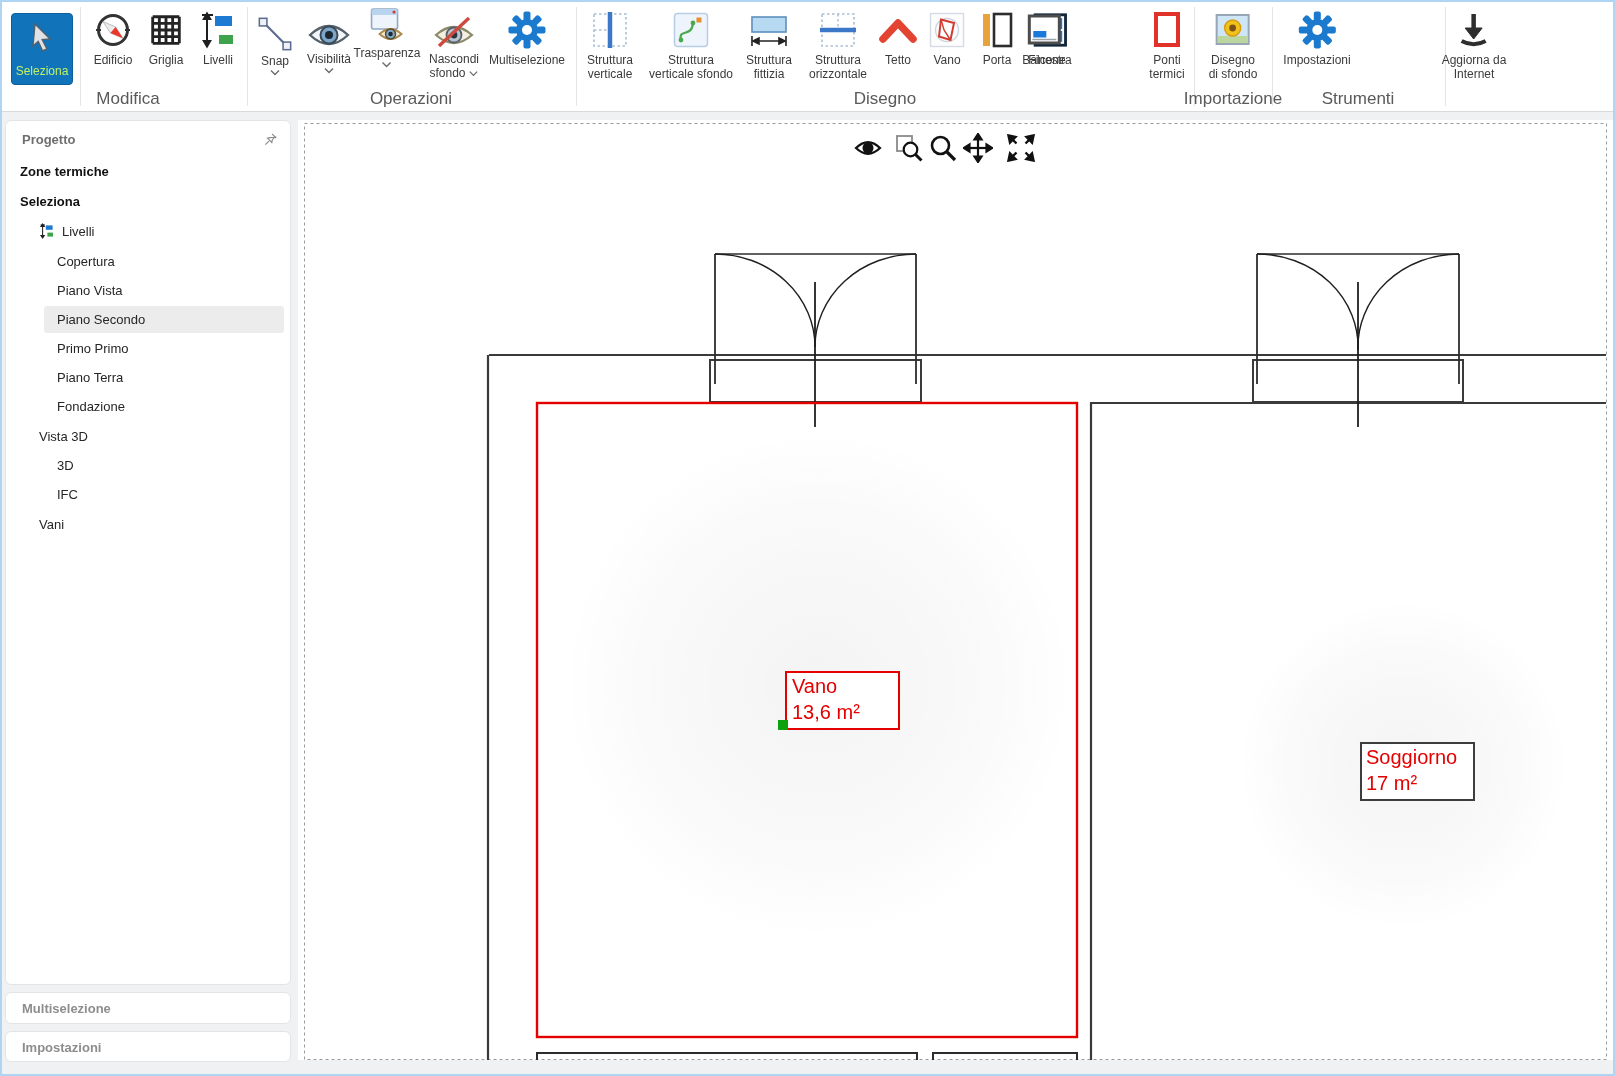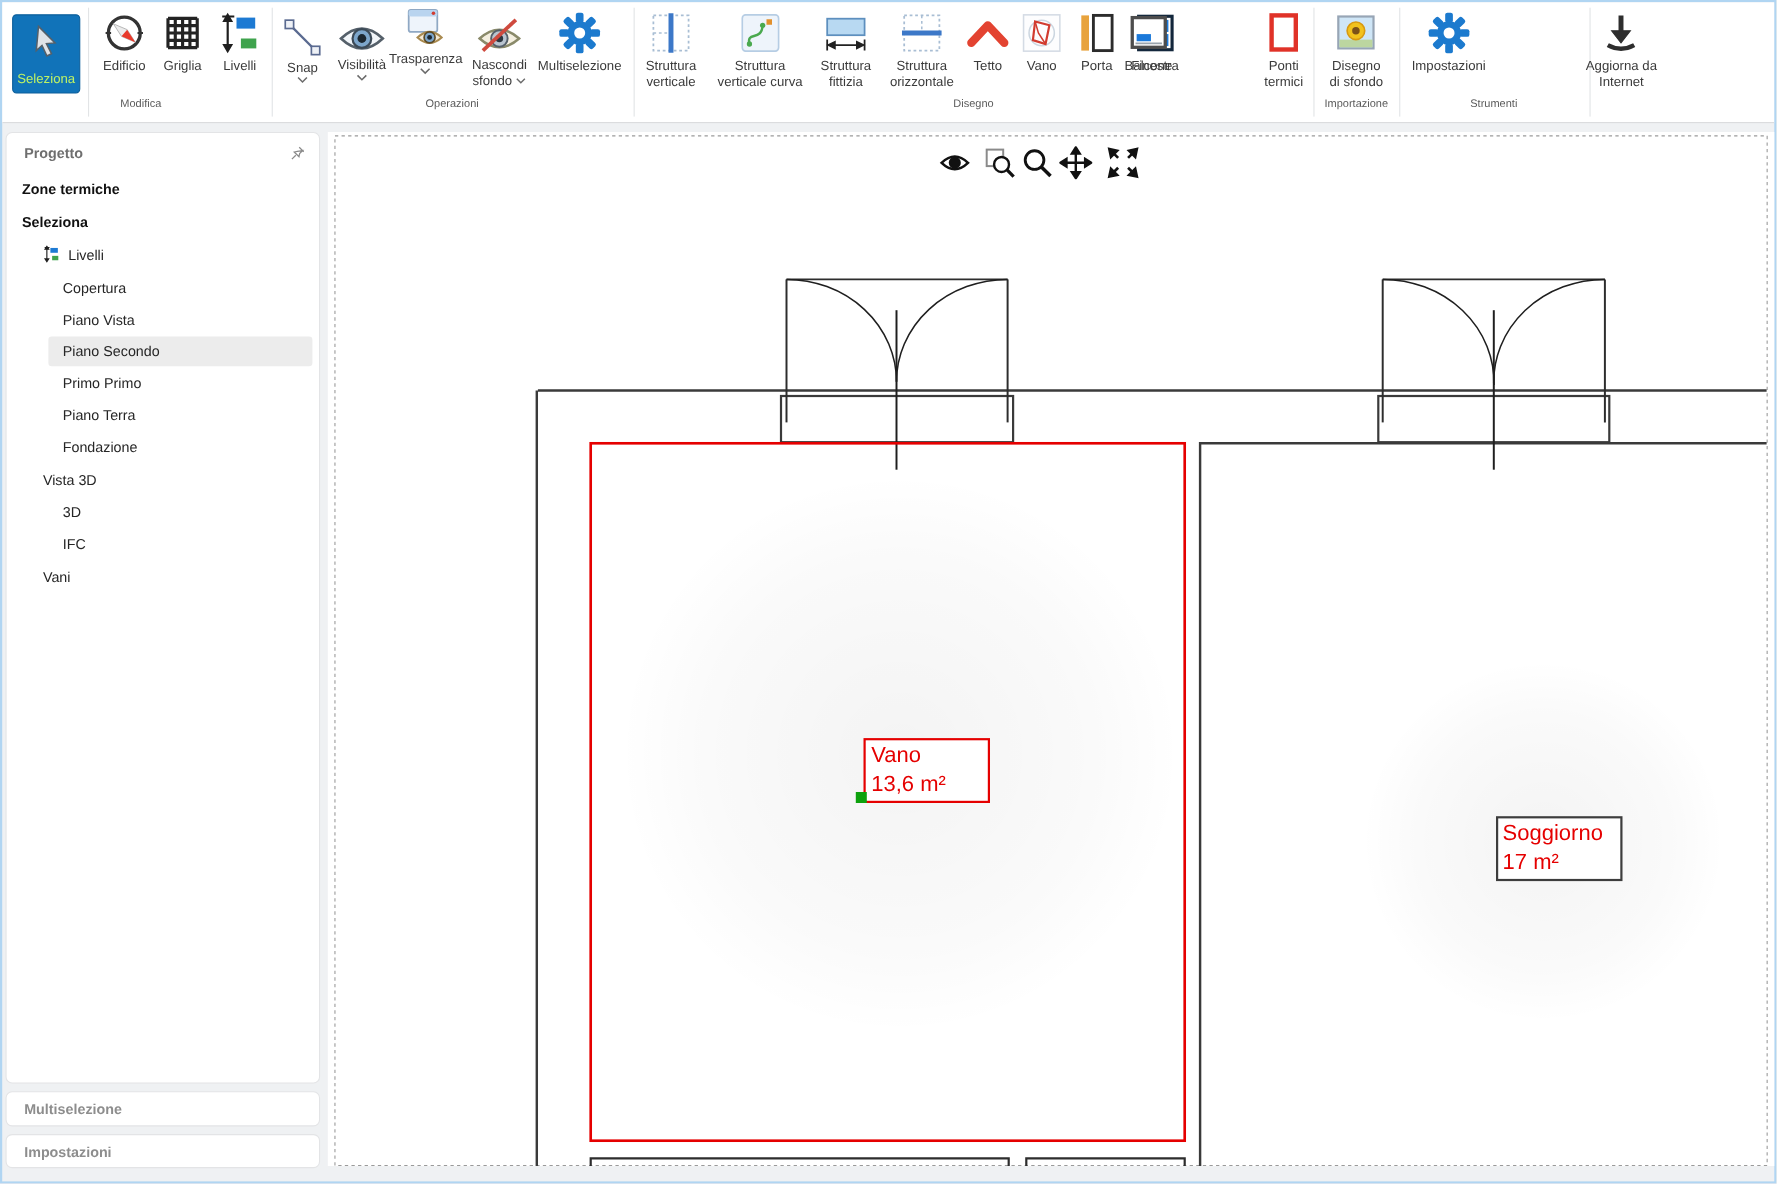--- a/index.html
+++ b/index.html
@@ -9,21 +9,21 @@
        font-family:"Liberation Sans", sans-serif;-webkit-font-smoothing:antialiased;}
   
   #ribbon{position:absolute;left:0;top:0;width:100%;height:110px;background:#ffffff;
           border-bottom:1px solid #d7d9db;}
   .vsep{position:absolute;top:5px;height:99px;width:1px;background:#e2e4e6;}
   .rbtn{position:absolute;top:5px;display:flex;flex-direction:column;align-items:center;
         transform:translateX(-50%);cursor:pointer;width:max-content;}
   .ricon{height:46px;display:flex;align-items:center;justify-content:center;}
   .rlabel{font-size:12px;line-height:14px;color:#3b3b3b;text-align:center;white-space:nowrap;}
   .rlabel-row{display:flex;align-items:center;gap:2px;}
-  .gcap{position:absolute;top:87px;transform:translateX(-50%);font-size:10px;color:#5a5a5a;white-space:nowrap;}
+  .gcap{position:absolute;top:87px;transform:translateX(-50%);font-size:17px;color:#5a5a5a;white-space:nowrap;}
   #btn-seleziona{position:absolute;left:9px;top:11px;width:62px;height:72px;
         background:#1173b9;border:1px solid #0d5f9b;border-radius:4px;
         display:flex;flex-direction:column;align-items:center;justify-content:flex-end;
         padding-bottom:6px;cursor:pointer;}
   #btn-seleziona .rlabel{color:#bef264;margin-top:31px;}
   #btn-seleziona .selicon{position:absolute;top:8px;left:50%;transform:translateX(-50%);}
   .chev{display:block;}
   
   .panel{position:absolute;left:3px;width:286px;background:#ffffff;border:1px solid #e3e4e6;
          border-radius:6px;}
@@ -211,21 +211,21 @@
       <span class="ricon">
         <svg width="40" height="40" viewBox="0 0 40 40">
             <rect x="3.5" y="3.5" width="33" height="33" rx="3" fill="#eef4fb" stroke="#b6cde4" stroke-width="1.5"></rect>
             <path d="M10 30 C7 18 21 28 22 13" fill="none" stroke="#4aa94e" stroke-width="2.2"></path>
             <circle cx="10" cy="30" r="2.4" fill="#4aa94e"></circle>
             <circle cx="22" cy="13" r="2.4" fill="#4aa94e"></circle>
             <rect x="25.5" y="7.5" width="5" height="5" fill="#e2902c"></rect>
           </svg>
       </span>
       <span class="rlabel">Struttura</span>
-      <span class="rlabel">verticale curva</span>
+      <span class="rlabel">verticale sfondo</span>
     </div>
 
     <div class="rbtn" style="left:767px">
       <span class="ricon">
         <svg width="46" height="40" viewBox="0 0 46 40">
             <rect x="6" y="7" width="34" height="15" fill="#b8d9f2" stroke="#5d8fbe" stroke-width="1.6"></rect>
             <g stroke="#222" stroke-width="1.6" fill="#222">
               <line x1="6" y1="26" x2="6" y2="36"></line>
               <line x1="40" y1="26" x2="40" y2="36"></line>
               <line x1="7" y1="31" x2="39" y2="31"></line>

